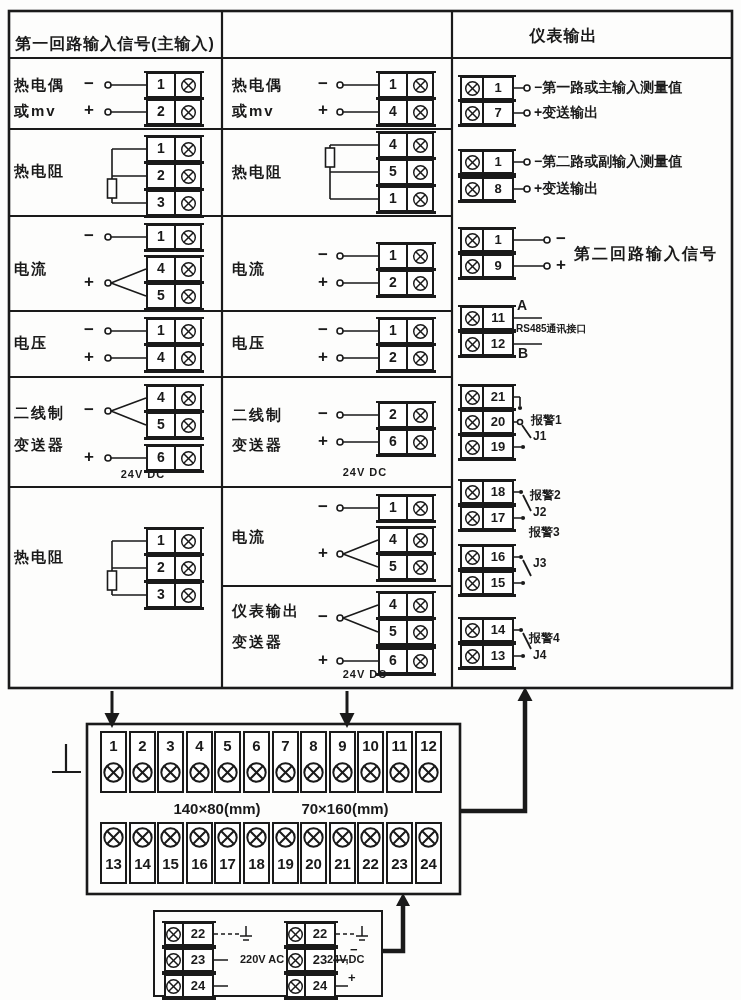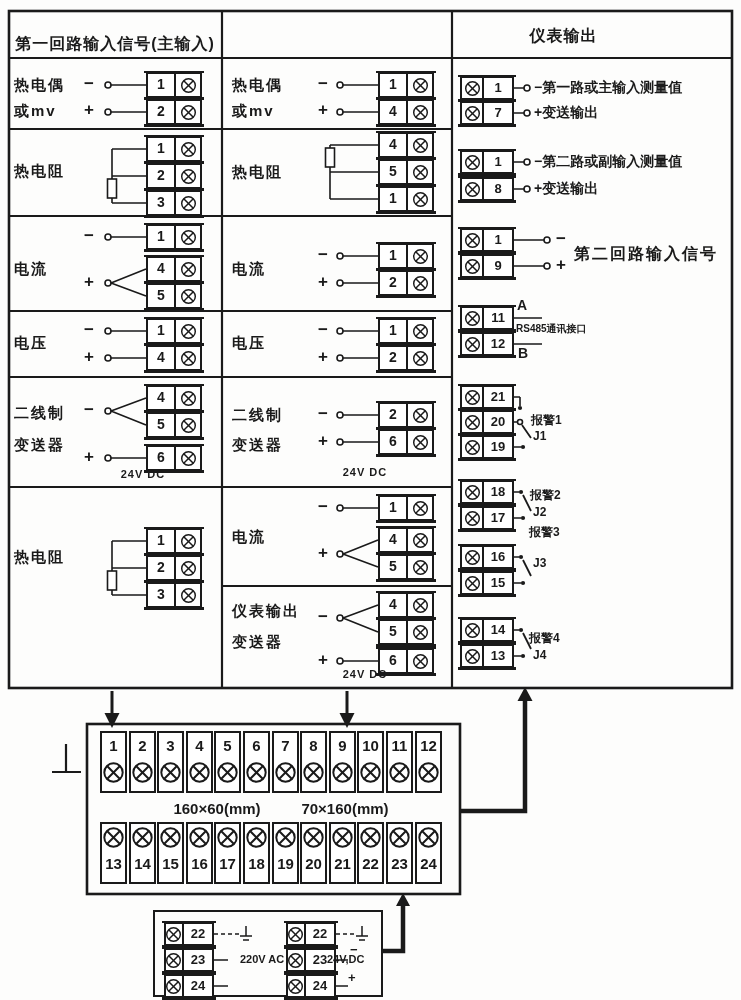--- a/index.html
+++ b/index.html
@@ -830,19 +830,19 @@
     <div class="t rs" style="left: 516px; top: 322px;">RS485通讯接口</div>
     <div class="t olbl" style="left: 518px; top: 345px;">B</div>
     <div class="t alarm" style="left: 531px; top: 412px;">报警1</div>
     <div class="t alarm" style="left: 533px; top: 429px;">J1</div>
     <div class="t alarm" style="left: 530px; top: 487px;">报警2</div>
     <div class="t alarm" style="left: 533px; top: 505px;">J2</div>
     <div class="t alarm" style="left: 529px; top: 524px;">报警3</div>
     <div class="t alarm" style="left: 533px; top: 556px;">J3</div>
     <div class="t alarm" style="left: 529px; top: 630px;">报警4</div>
     <div class="t alarm" style="left: 533px; top: 648px;">J4</div>
-    <div class="t size" style="left: 157px; top: 800px; width: 120px;">160×60(mm)</div>
+    <div class="t size" style="left: 157px; top: 800px; width: 120px;">140×80(mm)</div>
     <div class="t size" style="left: 285px; top: 800px; width: 120px;">70×160(mm)</div>
     <div class="t pw" style="left: 240px; top: 953px;">220V AC</div>
     <div class="t pw" style="left: 327px; top: 953px;">24V,DC</div>
     <div class="t sgn2" style="left: 350px; top: 942px;">−</div>
     <div class="t sgn2" style="left: 348px; top: 970px;">+</div>
   </div>
 
 </body></html>

